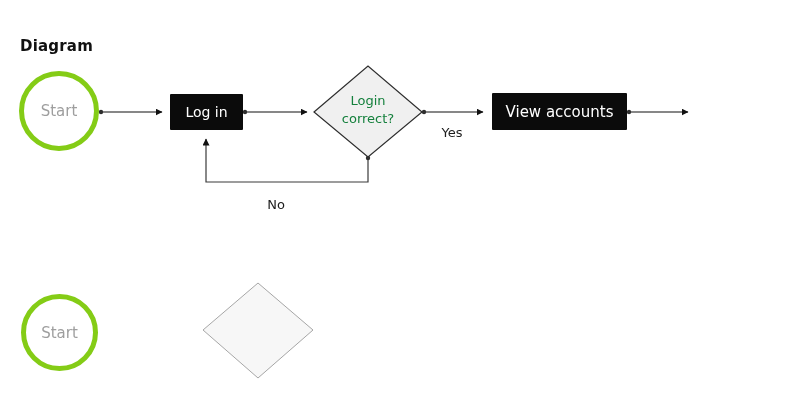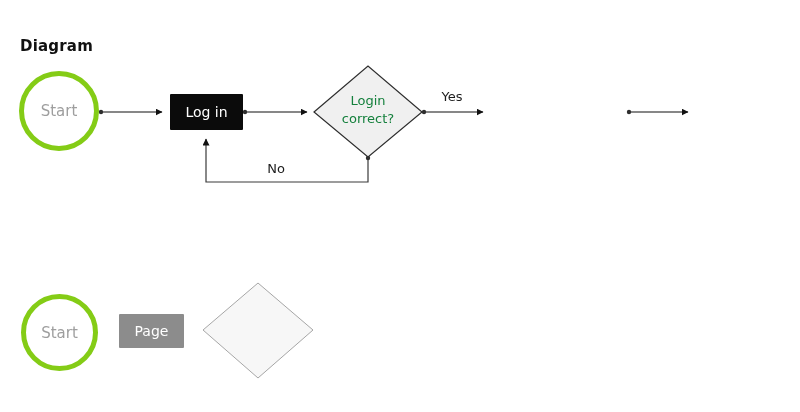--- a/index.html
+++ b/index.html
@@ -59,20 +59,21 @@
     left: 213px; top: 323px; width: 90px;
     font-size: 14px; color: #9e9e9e;
   }
 
   .edge-label {
     position: absolute;
     text-align: center;
     font-size: 13px;
     color: #1c1c1c;
     width: 44px;
+    margin-top: 36px;
   }
   #edge-label-yes { left: 430px; top: 89px; }
   #edge-label-no  { left: 254px; top: 161px; }
 
   #connector-layer {
     position: absolute;
     left: 0; top: 0;
     width: 800px; height: 412px;
     pointer-events: none;
   }
@@ -120,25 +121,25 @@
   </svg>
 
   <div class="section-heading" id="diagram-heading">Diagram</div>
 
   <div class="node terminator" id="node-start">Start</div>
 
   <div class="node page-node" id="node-login">Log in</div>
 
   <div class="diamond-label" id="decision-label">Login correct?</div>
 
+  <div class="node page-node" id="node-viewaccounts">View accounts</div>
 
 
   <div class="edge-label" id="edge-label-yes">Yes</div>
 
   <div class="edge-label" id="edge-label-no">No</div>
 
 
   <div class="node terminator" id="legend-start">Start</div>
 
-  <div class="node page-node" id="legend-page">Page</div>
 
 
 </div>
 
 </body></html>

